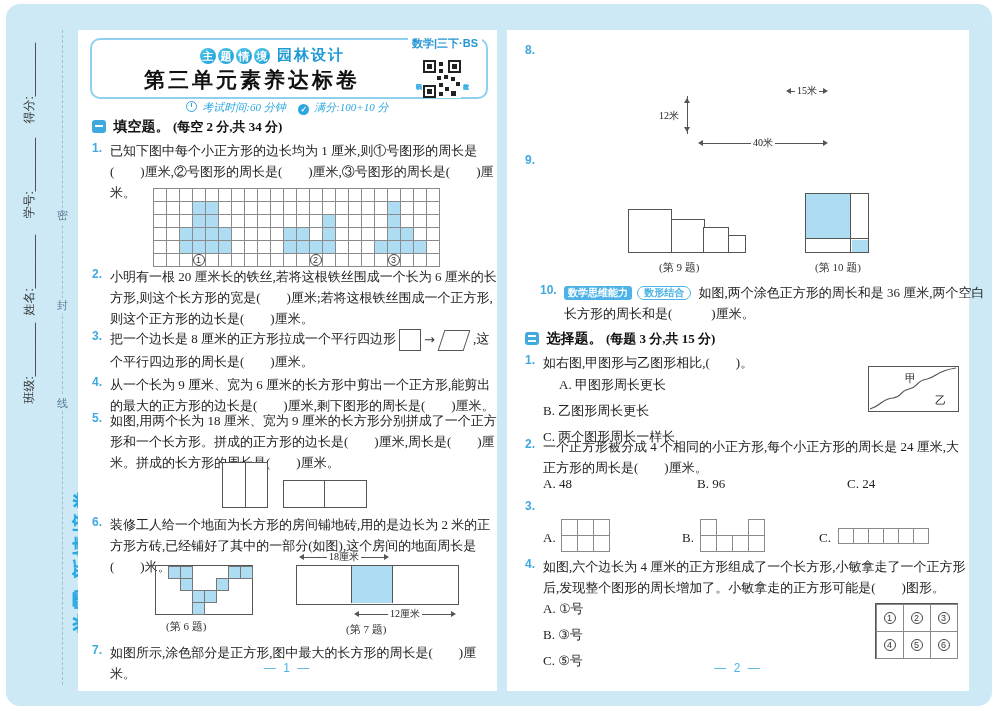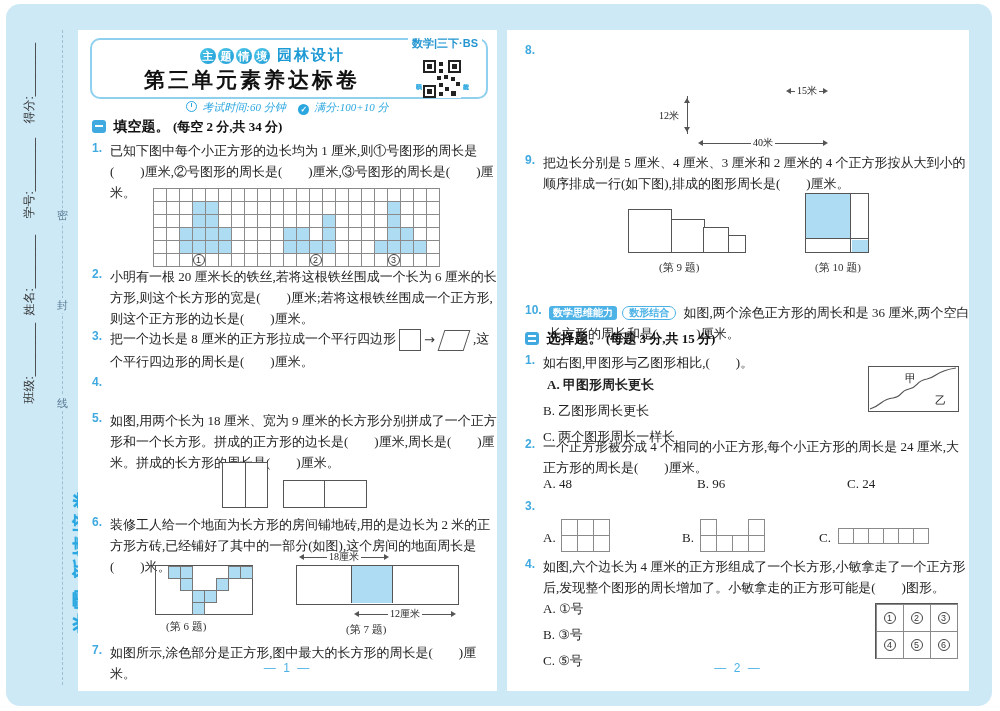--- a/index.html
+++ b/index.html
@@ -293,20 +293,21 @@
       <span>小明有一根 20 厘米长的铁丝,若将这根铁丝围成一个长为 6 厘米的长方形,则这个长方形的宽是(　　)厘米;若将这根铁丝围成一个正方形,则这个正方形的边长是(　　)厘米。</span>
     </div>
 
     <div class="q" style="left:14px;top:298px;width:392px;">
       <span class="qn">3.</span>
       <span>把一个边长是 8 厘米的正方形拉成一个平行四边形</span><span class="inl-sq"></span><span class="inl-arrow">→</span><span class="inl-par"></span><span>,这个平行四边形的周长是(　　)厘米。</span>
     </div>
 
     <div class="q" style="left:14px;top:344px;width:392px;">
       <span class="qn">4.</span>
+      <span>从一个长为 9 厘米、宽为 6 厘米的长方形中剪出一个正方形,能剪出的最大的正方形的边长是(　　)厘米,剩下图形的周长是(　　)厘米。</span>
     </div>
 
     <div class="q" style="left:14px;top:380px;width:392px;">
       <span class="qn">5.</span>
       <span>如图,用两个长为 18 厘米、宽为 9 厘米的长方形分别拼成了一个正方形和一个长方形。拼成的正方形的边长是(　　)厘米,周长是(　　)厘米。拼成的长方形的周长是(　　)厘米。</span>
     </div>
     <div class="rectfig" style="left:144px;top:432px;width:46px;height:46px;">
       <div class="vline" style="left:22px;"></div>
     </div>
     <div class="rectfig" style="left:205px;top:450px;width:84px;height:28px;">
@@ -376,57 +377,56 @@
     <div class="hdim" style="left:188px;top:108px;width:136px;">
       <span class="al"></span>
         <span class="ln"></span>
         <span class="lab">40米</span>
         <span class="ln"></span>
         <span class="ar"></span>
     </div>
 
     <div class="q" style="left:18px;top:122px;width:424px;">
       <span class="qn">9.</span>
-      <span>把边长分别是 5 厘米、4 厘米、3 厘米和 2 厘米的 4 个正方形按从大到小的顺序排成一行(如下图),排成的图形周长是(　　)厘米。</span>
     </div>
 
     <div class="fig" style="left:121px;top:179px;width:130px;height:44px;display:flex;align-items:flex-end;">
       <div style="width:44px;height:44px;border:1.5px solid #555;box-sizing:border-box;background:#fff;"></div>
       <div style="width:34px;height:34px;border:1.5px solid #555;box-sizing:border-box;margin-left:-1.5px;background:#fff;"></div>
       <div style="width:26px;height:26px;border:1.5px solid #555;box-sizing:border-box;margin-left:-1.5px;background:#fff;"></div>
       <div style="width:18px;height:18px;border:1.5px solid #555;box-sizing:border-box;margin-left:-1.5px;background:#fff;"></div>
     </div>
     <div class="caption" style="left:152px;top:230px;">(第 9 题)</div>
 
     <div class="rectfig" style="left:298px;top:163px;width:64px;height:60px;">
       <div class="bluefill" style="left:0;top:0;width:44px;height:44px;"></div>
       <div class="vline" style="left:44px;"></div>
       <div class="hline" style="top:44px;"></div>
       <div class="bluefill" style="left:45.5px;top:45.5px;right:0;bottom:0;"></div>
     </div>
     <div class="caption" style="left:308px;top:230px;">(第 10 题)</div>
 
-    <div class="q" style="left:18px;top:252px;width:424px;padding-left:24px;margin-top:20px;">
+    <div class="q" style="left:33px;top:252px;width:424px;padding-left:24px;">
       <span class="qn">10.</span>
       <span class="badge1">数学思维能力</span>
       <span class="badge2">数形结合</span>
       <span>如图,两个涂色正方形的周长和是 36 厘米,两个空白长方形的周长和是(　　　)厘米。</span>
     </div>
 
     <div class="sechead" style="left:18px;top:300px;">
       <span class="sec-icon"><i style="top:3px"></i><i style="top:8px"></i></span>
       <span>选择题。</span>
       <span class="sec-score">(每题 3 分,共 15 分)</span>
     </div>
 
     <div class="q" style="left:18px;top:322px;width:424px;">
       <span class="qn">1.</span>
       <span>如右图,甲图形与乙图形相比,(　　)。</span>
     </div>
-    <div class="opt" style="left:40px;top:346px;font-weight:bold;">A. 甲图形周长更长</div>
+    <div class="opt" style="left:52px;top:346px;">A. 甲图形周长更长</div>
     <div class="opt" style="left:36px;top:372px;">B. 乙图形周长更长</div>
     <div class="opt" style="left:36px;top:398px;">C. 两个图形周长一样长</div>
     <div class="rectfig" style="left:361px;top:336px;width:91px;height:46px;">
       <svg width="88" height="43" style="position:absolute;left:0;top:0;">
         <path d="M1,42 C14,38 12,32 24,31 C34,30 30,24 40,22 C50,20 46,14 58,12 C68,10 66,4 87,1" fill="none" stroke="#555" stroke-width="1.2"></path>
       </svg>
       <span class="flabel" style="left:36px;top:4px;">甲</span>
       <span class="flabel" style="left:66px;top:26px;">乙</span>
     </div>
 

